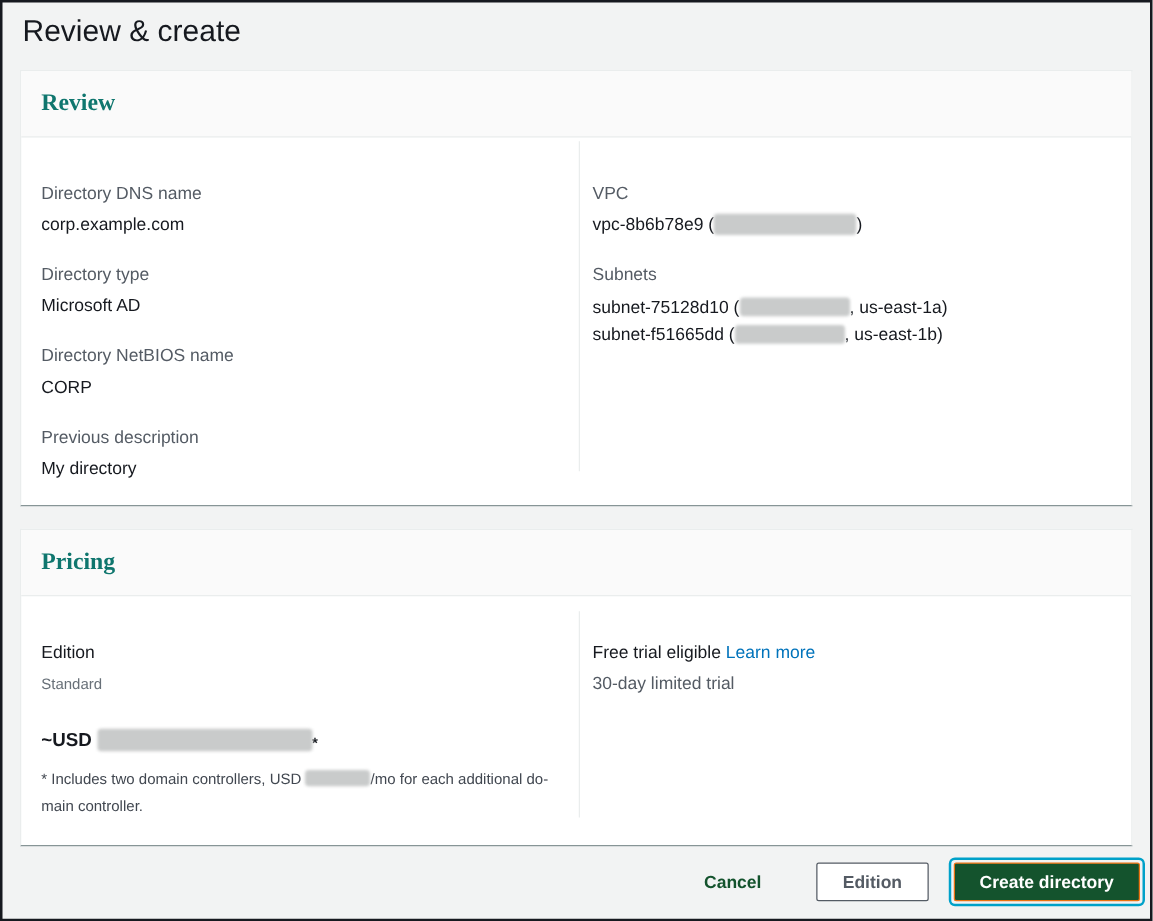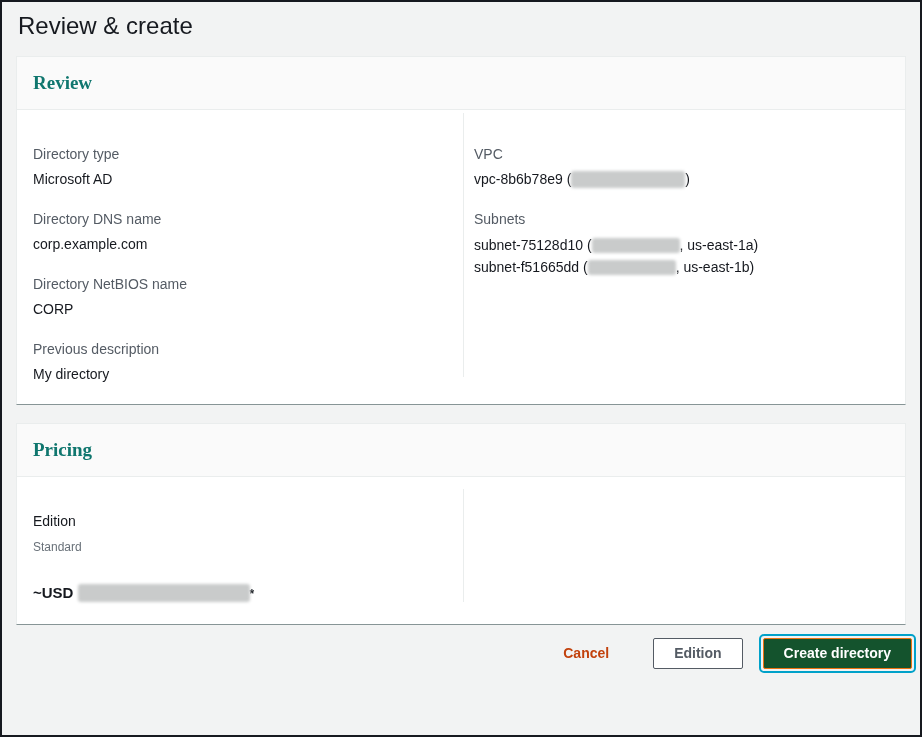--- a/index.html
+++ b/index.html
@@ -69,21 +69,21 @@
   .footer {
     height: 56px;
     display: flex;
     align-items: center;
     justify-content: flex-end;
     padding-right: 4px;
   }
   .btn-link {
     background: none; border: none; cursor: pointer;
     font-family: "Liberation Sans", sans-serif;
-    font-size: 14px; font-weight: 700; color: #c2410c;
+    font-size: 14px; font-weight: 700; color: #14532d;
     margin-right: 44px;
   }
   .btn-secondary {
     background: #ffffff;
     border: 1px solid #545b64;
     border-radius: 2px;
     cursor: pointer;
     font-family: "Liberation Sans", sans-serif;
     font-size: 14px; font-weight: 700; color: #545b64;
     height: 31px; padding: 0 20px;
@@ -114,26 +114,26 @@
 </div>
 
 <section class="card card-review">
   <div class="card-header">
     <h2>Review</h2>
   </div>
   <div class="card-body">
     <div class="v-divider review"></div>
     <div class="col-left">
       <div class="field">
+        <div class="field-label">Directory DNS name</div>
+        <div class="field-value">corp.example.com</div>
+      </div>
+      <div class="field">
         <div class="field-label">Directory type</div>
         <div class="field-value">Microsoft AD</div>
-      </div>
-      <div class="field">
-        <div class="field-label">Directory DNS name</div>
-        <div class="field-value">corp.example.com</div>
       </div>
       <div class="field">
         <div class="field-label">Directory NetBIOS name</div>
         <div class="field-value">CORP</div>
       </div>
       <div class="field">
         <div class="field-label">Previous description</div>
         <div class="field-value">My directory</div>
       </div>
     </div>
@@ -158,20 +158,25 @@
     <h2>Pricing</h2>
   </div>
   <div class="card-body">
     <div class="v-divider pricing"></div>
     <div class="col-left">
       <div>
         <div class="edition-label">Edition</div>
         <div class="edition-value">Standard</div>
       </div>
       <div class="price-line"><span>~USD</span>&nbsp;<span class="redacted price"></span><span class="price-asterisk">*</span></div>
+      <div class="price-footnote"><span>* Includes two domain controllers, USD</span>&nbsp;<span class="redacted footnote"></span><span>/mo for each additional do-</span><br><span>main controller.</span></div>
+    </div>
+    <div class="col-right">
+      <div class="trial-line"><span>Free trial eligible</span>&nbsp;<a class="learn-more">Learn more</a></div>
+      <div class="trial-duration">30-day limited trial</div>
     </div>
   </div>
 </section>
 
 <div class="footer">
   <button class="btn-link">Cancel</button>
   <button class="btn-secondary">Edition</button>
   <span class="focus-ring">
     <button class="btn-primary">Create directory</button>
   </span>

